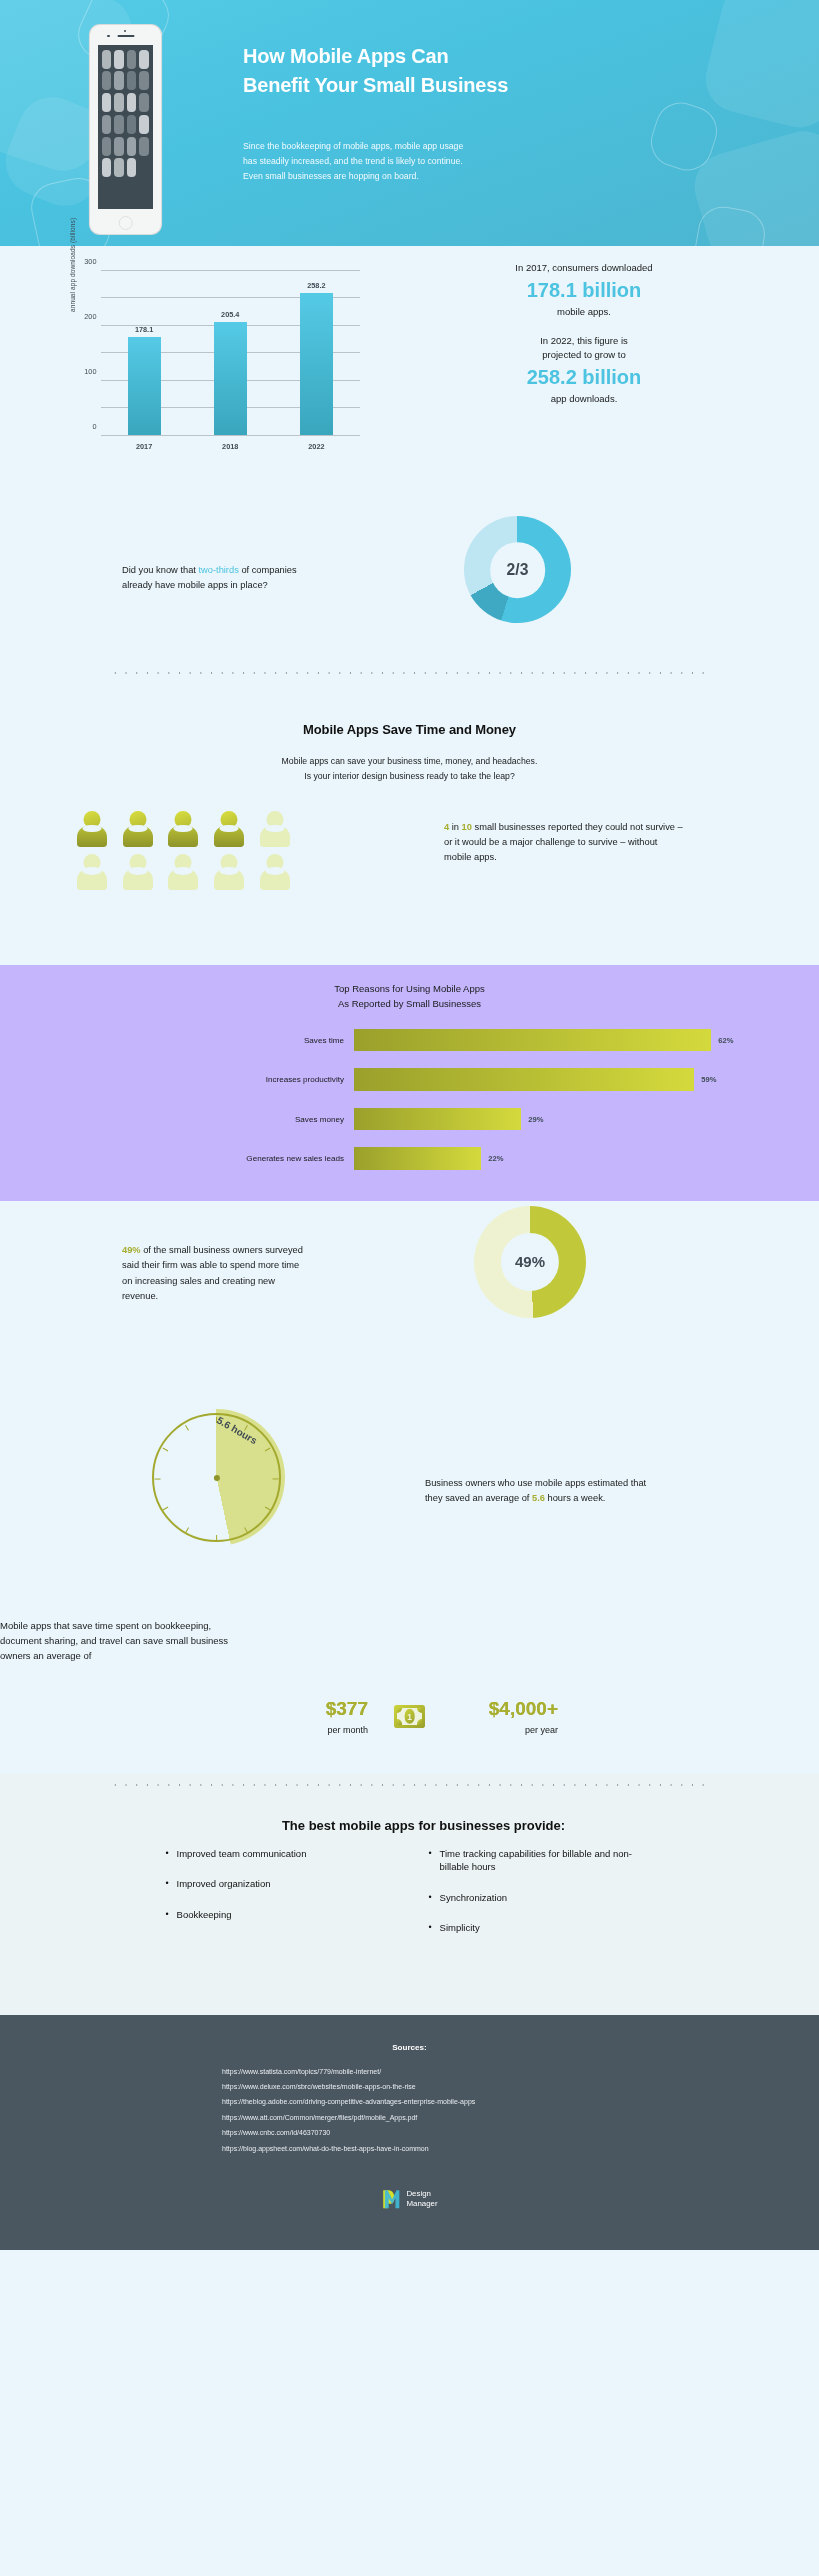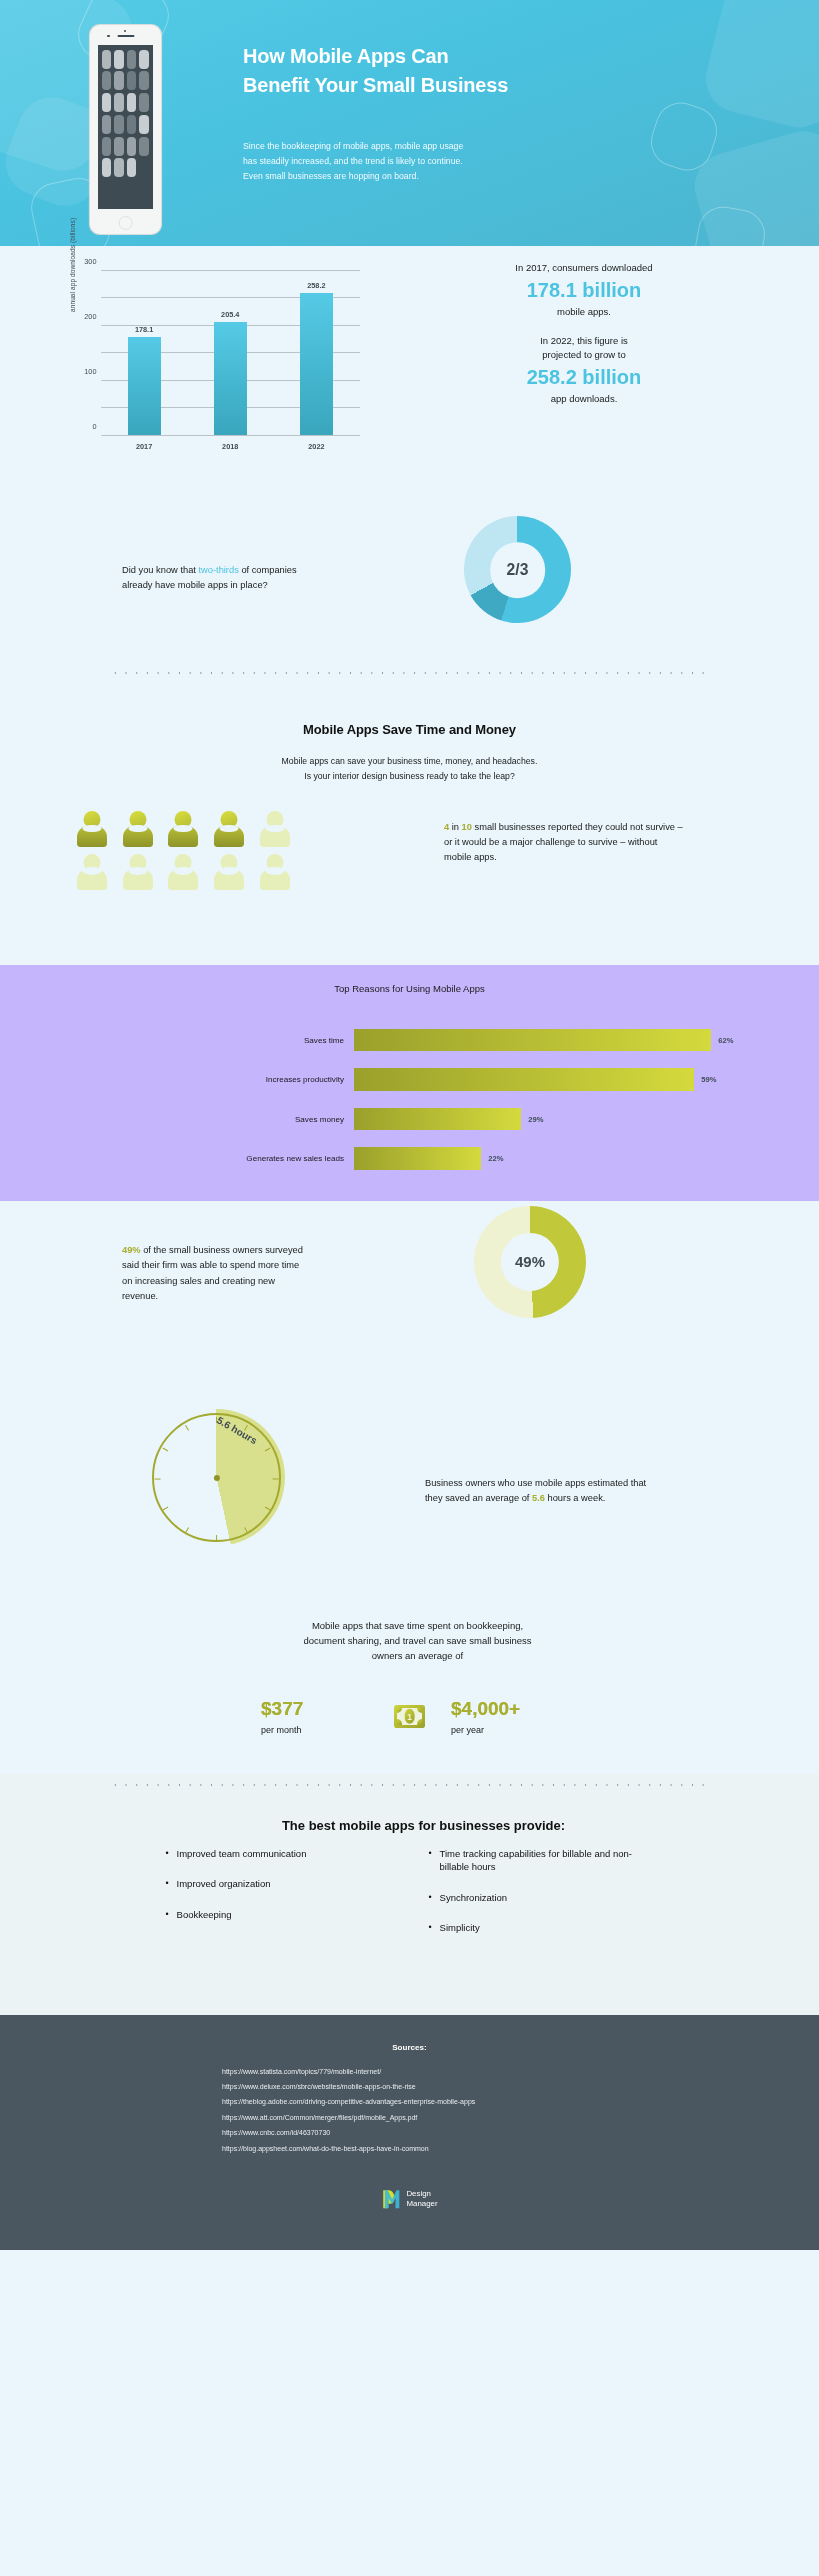--- a/index.html
+++ b/index.html
@@ -160,24 +160,24 @@
   .clock-pin { position: absolute; left: 50%; top: 50%; transform: translate(-50%,-50%);
     width: 6.2px; height: 6.2px; background: #8e9429; border-radius: 50%; z-index: 3; }
   .clock-label { position: absolute; left: 215px; top: 27px;
     font-size: 10px; font-weight: 700; color: #3f4b53;
     transform: rotate(30deg); transform-origin: left bottom; white-space: nowrap; }
   .sec6-text { position: absolute; left: 425px; top: 90px; width: 225px;
     font-size: 9.3px; line-height: 1.62; color: #1a1a1a; }
 
   
   .sec7 { position: relative; height: 163px; background: #eaf6fb; }
-  .money-lead { text-align: center; font-size: 9.5px; line-height: 1.62; color: #1a1a1a; margin-left: 16px; }
+  .money-lead { text-align: left; font-size: 9.5px; line-height: 1.62; color: #1a1a1a; }
   .money-row { position: absolute; left: 0; right: 0; top: 87px;
     display: flex; align-items: center; justify-content: center; gap: 26px; }
-  .money-block { text-align: left; width: 107px; }
+  .money-block { text-align: right; width: 107px; }
   .money-amt { font-size: 19px; font-weight: 800;
     background: linear-gradient(180deg,#b8be36,#9aa02b);
     -webkit-background-clip: text; background-clip: text; color: #a9af30; }
   .money-per { font-size: 9px; color: #1a1a1a; margin-top: 4.5px; }
   .bill { width: 31px; height: 22.5px; border-radius: 2.8px;
     background: linear-gradient(140deg,#cdd43b,#9aa02b); position: relative; }
   .bill-inner { position: absolute; left: 2.8px; top: 2.8px; right: 2.8px; bottom: 2.8px;
     background: #eef4e0; border-radius: 1.1px; }
   .bill-oval { position: absolute; left: 50%; top: 50%; transform: translate(-50%,-50%);
     width: 10.7px; height: 14.6px; border-radius: 50%;
@@ -396,20 +396,21 @@
       </div>
 
     <div class="sec3-right">
       <span class="hl-olive">4</span><span> in </span><span class="hl-olive">10</span><span> small businesses reported they could not survive – or it would be a major challenge to survive – without mobile apps.</span>
     </div>
   </div>
 
   <div class="sec4">
     <div class="hb-title" style="padding-top:17px;">
       <div>Top Reasons for Using Mobile Apps</div>
+      <div>As Reported by Small Businesses</div>
     </div>
     <div class="hbars" id="hbars">
         <div class="hb-row">
           <div class="hb-label">Saves time</div>
           <div class="hb-bar" style="width: 357px;"></div>
           <div class="hb-val">62%</div>
         </div>
         <div class="hb-row">
           <div class="hb-label">Increases productivity</div>
           <div class="hb-bar" style="width: 340px;"></div>

